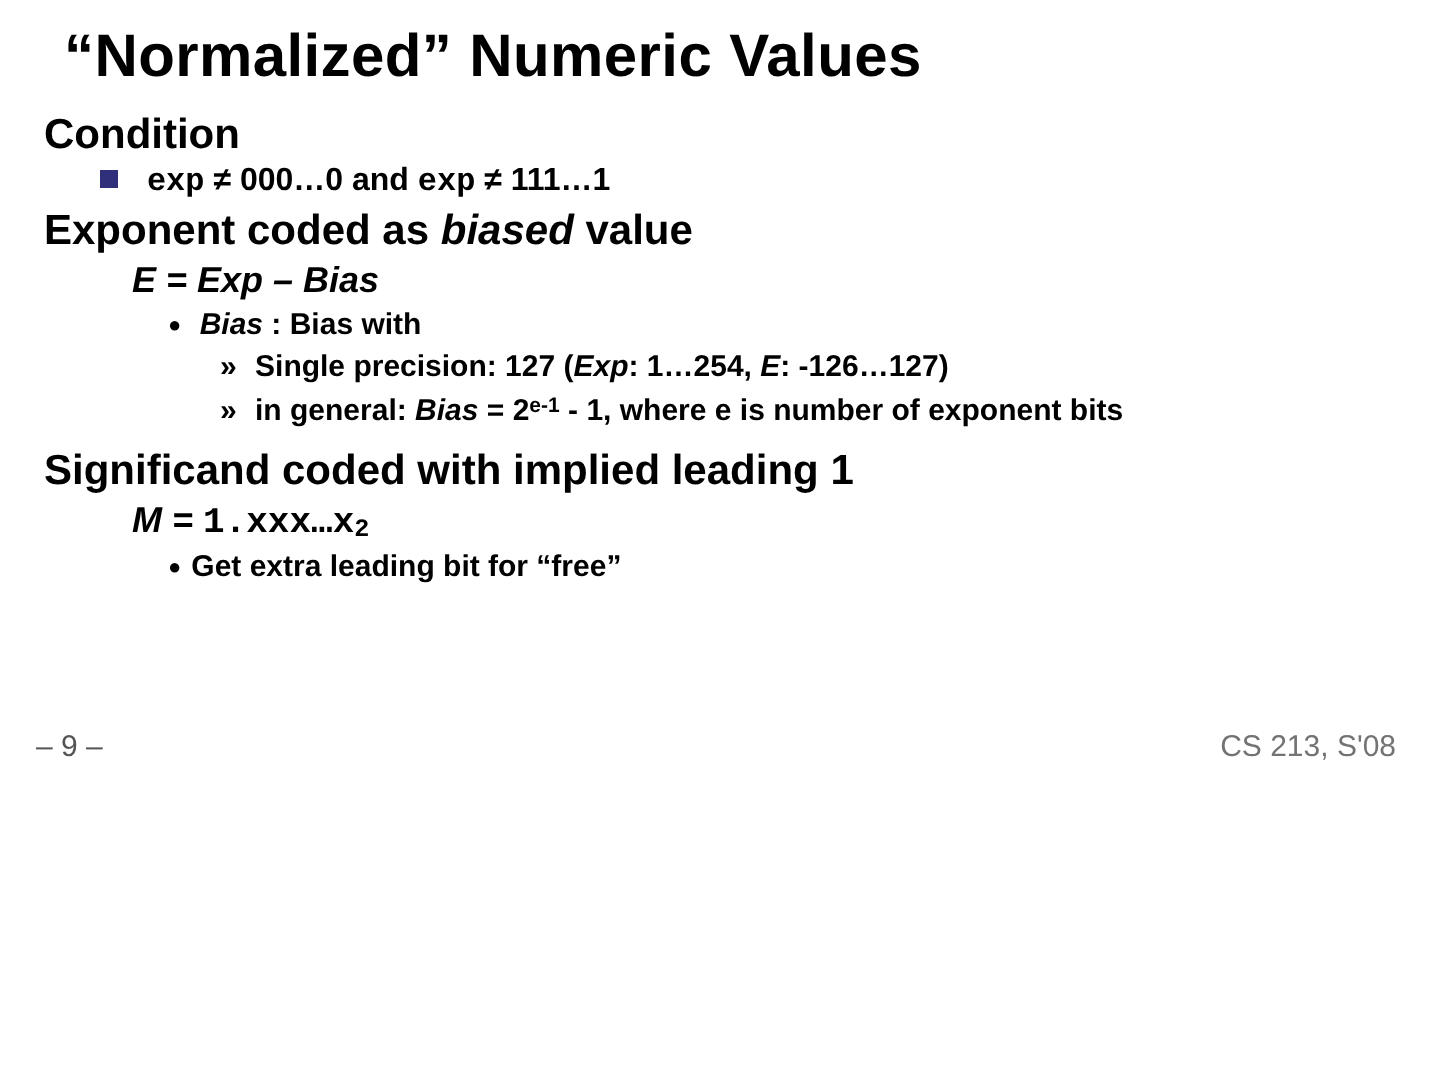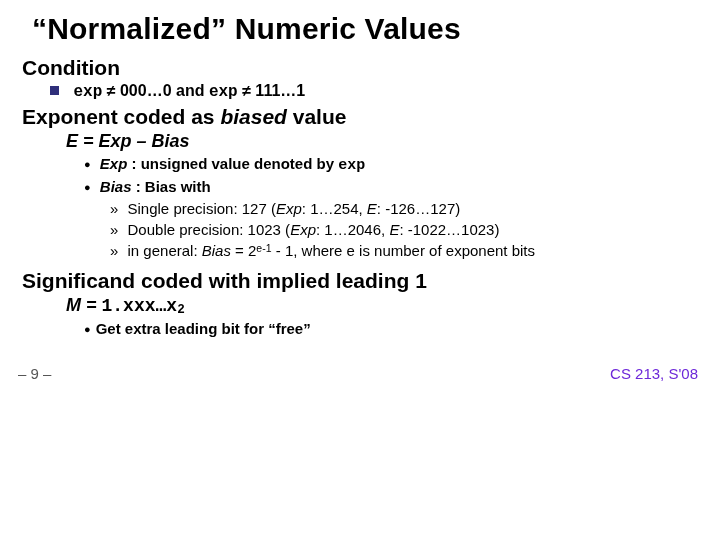--- a/index.html
+++ b/index.html
@@ -61,40 +61,40 @@
   }
   .dot::before {
     content: "●";
     font-size: 11px;
     margin-right: 5px;
     vertical-align: 1px;
   }
   .sub {
     margin: 1px 0 1px 88px;
     font-size: 15px;
-    font-weight: normal;
+    font-weight: bold;
     line-height: 1.35;
   }
   .sub::before {
     content: "»";
     margin-right: 5px;
   }
   .footer-left {
     position: absolute;
     left: 18px;
     bottom: 14px;
     font-size: 15px;
     color: #555;
   }
   .footer-right {
     position: absolute;
     right: 22px;
     bottom: 14px;
     font-size: 15px;
-    color: #6d28d9;
+    color: #737373;
   }
   sub { font-size: 0.7em; vertical-align: -2px; }
   sup { font-size: 0.7em; vertical-align: 4px; }
 </style>
 </head>
 <body>
 
 <div class="slide">
 
   <div class="title">“Normalized” Numeric Values</div>
@@ -102,30 +102,24 @@
   <div class="h2">Condition</div>
   <div class="bullet-sq">
     <span class="mono">exp</span><span> ≠ 000…0 and </span><span class="mono">exp</span><span> ≠ 111…1</span>
   </div>
 
   <div class="h2">
     <span>Exponent coded as </span><span class="ital">biased</span><span> value</span>
   </div>
   <div class="formula">E  =  Exp – Bias</div>
   <div class="dot">
-    <span class="ital">Exp</span><span> : unsigned value denoted by </span><span class="mono">exp</span>
-  </div>
-  <div class="dot">
     <span class="ital">Bias</span><span> : Bias with</span>
   </div>
   <div class="sub">
     <span>Single precision: 127 (</span><span class="ital">Exp</span><span>: 1…254, </span><span class="ital">E</span><span>: -126…127)</span>
-  </div>
-  <div class="sub">
-    <span>Double precision: 1023 (</span><span class="ital">Exp</span><span>: 1…2046, </span><span class="ital">E</span><span>: -1022…1023)</span>
   </div>
   <div class="sub">
     <span>in general: </span><span class="ital">Bias</span><span> = 2</span><sup>e-1</sup><span> - 1, where e is number of exponent bits</span>
   </div>
 
   <div class="h2" style="margin-top:8px">Significand coded with implied leading 1</div>
   <div class="formula">
     <span>M  =  </span><span class="mono" style="font-style:normal">1.xxx…x</span><sub class="mono" style="font-style:normal">2</sub>
   </div>
   <div class="dot">Get extra leading bit for “free”</div>

